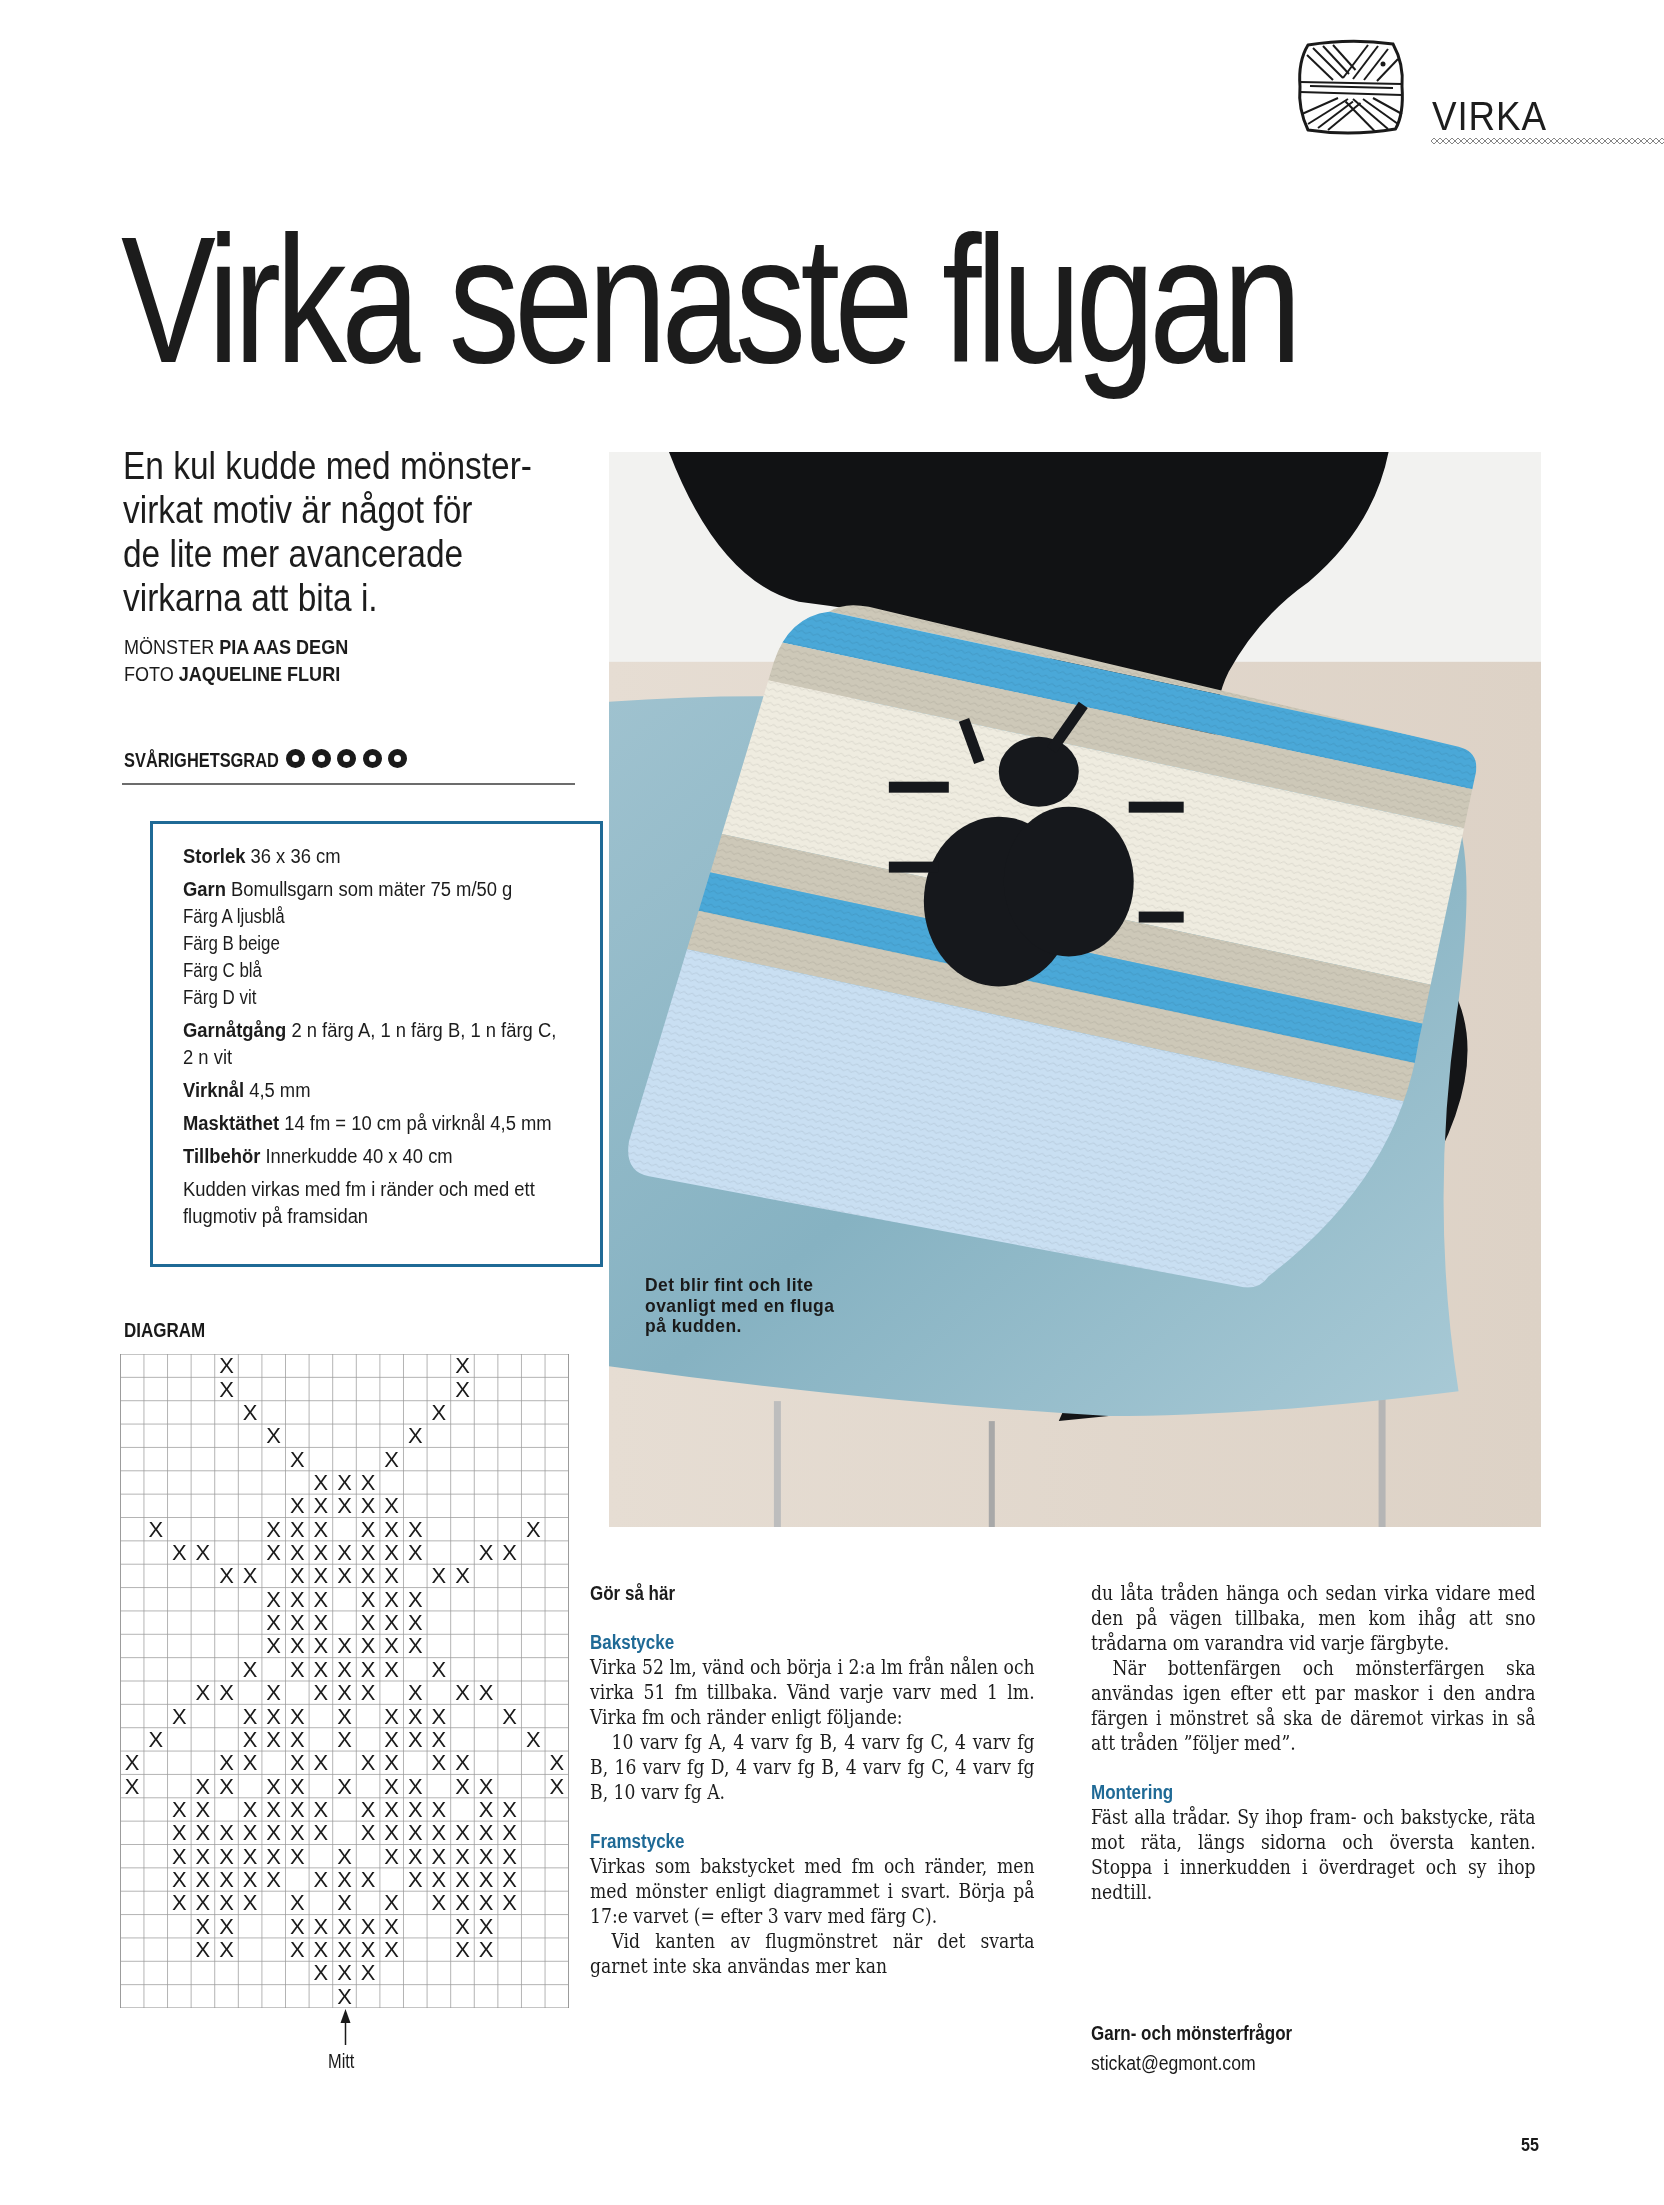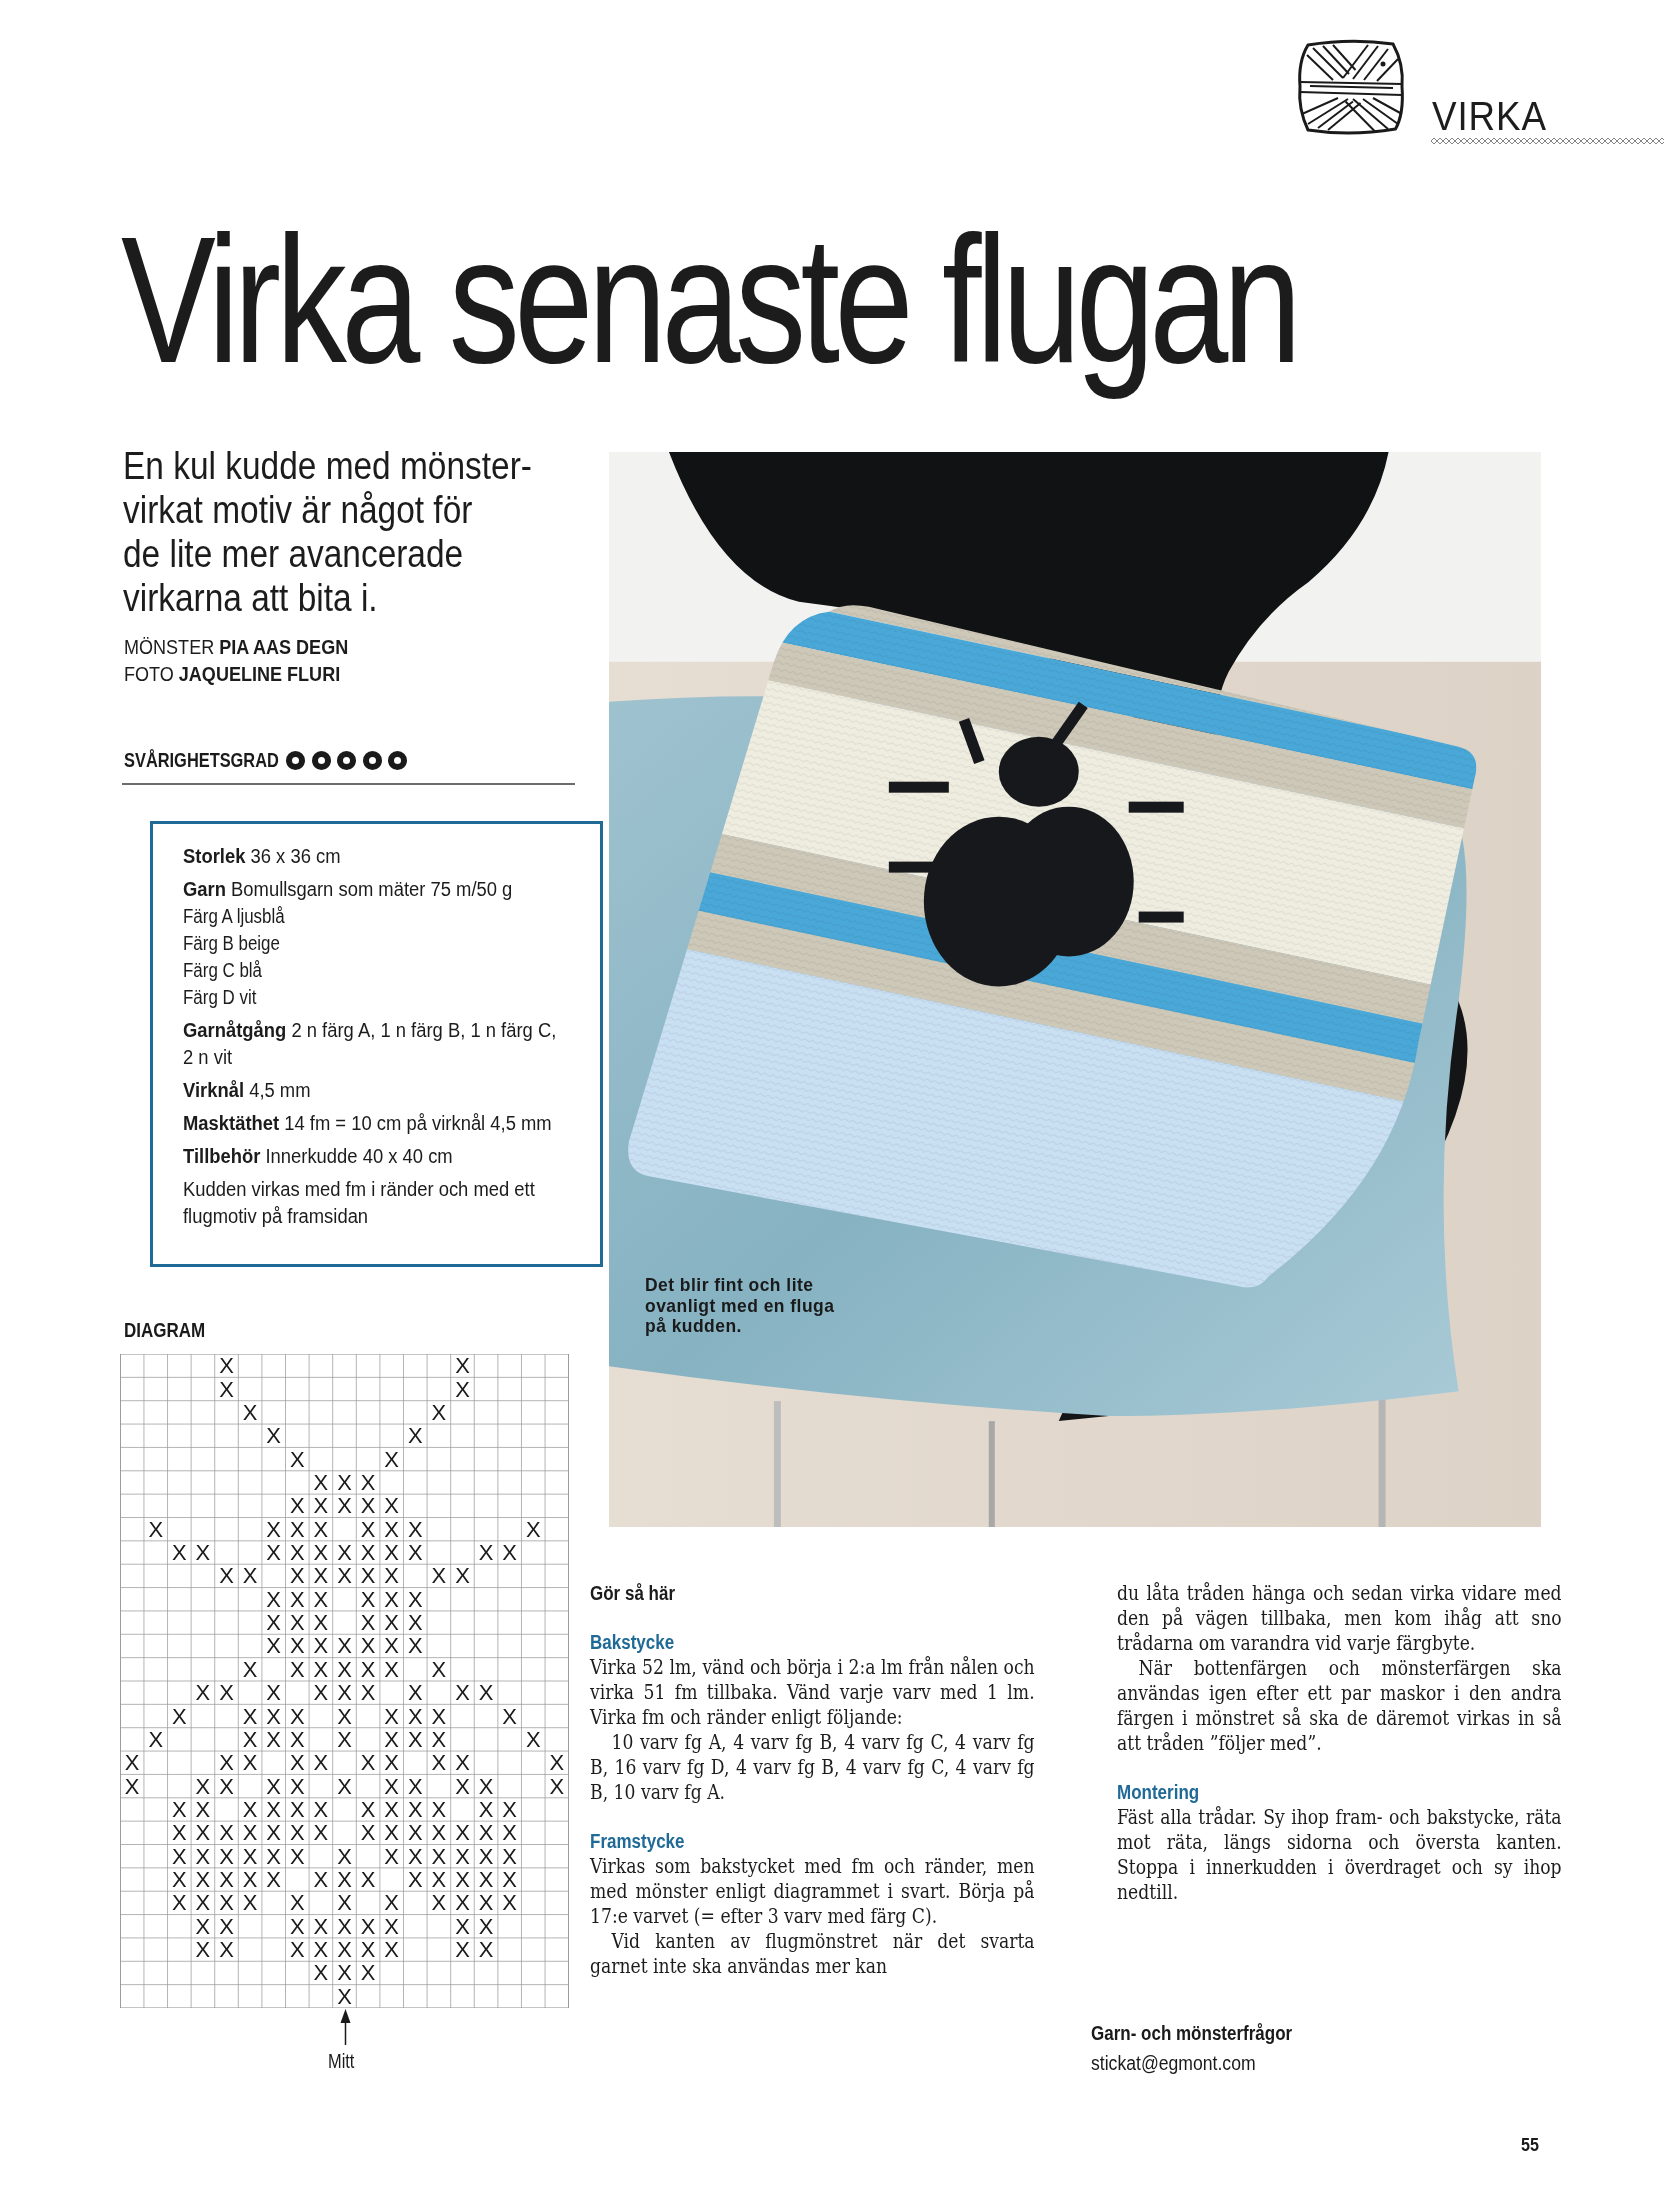--- a/index.html
+++ b/index.html
@@ -19,21 +19,21 @@
   
   #lede { left:123px; top:444px; width:450px; font-size:38px; line-height:44px; color:#1c1c1c; transform:scaleX(0.88); transform-origin:left top; }
   #lede div { white-space:nowrap; }
 
   .credit { left:124px; font-size:20.5px; line-height:1; color:#1c1c1c; transform:scaleX(0.88); transform-origin:left top; white-space:nowrap; }
   .credit b { font-weight:700; }
   #credit-monster { top:637px; }
   #credit-foto { top:664px; }
 
   
-  #difficulty { left:124px; top:749px; display:flex; align-items:center; }
+  #difficulty { left:124px; top:749px; display:flex; }
   #difficulty-label { font-size:20px; font-weight:700; letter-spacing:0px; transform:scaleX(0.82); transform-origin:left; white-space:nowrap; width:165px; }
   #difficulty-dots { display:flex; gap:6.5px; margin-left:-3px; }
   .dot { width:19px; height:19px; border-radius:50%; border:6px solid #1a1a1a; box-sizing:border-box; background:#fff; }
   #difficulty-rule { left:122px; top:783px; width:453px; height:1.5px; background:#6c6c6c; }
 
   
   #info-box { left:122px; top:821px; width:453px; height:446px; box-sizing:border-box; border:3px solid #1f6a96;margin-left:28px; }
   #info-content { position:absolute; left:30px; top:19px; width:410px; font-size:20px; line-height:27px; color:#1c1c1c; }
   #info-content .item { margin-bottom:6px; transform:scaleX(0.92); transform-origin:left top; width:445px; }
   #info-content .item b { font-weight:700; }
@@ -50,21 +50,21 @@
   #photo-caption { left:645px; top:1275px; font-size:19px; line-height:20.5px; font-weight:700; color:#1a1a1a; transform:scaleX(0.92); transform-origin:left top; white-space:nowrap; letter-spacing:0.5px; }
 
   
   .col { position:absolute; width:445px; font-family:"DejaVu Serif", "Liberation Serif", serif; font-size:20px; line-height:25px; color:#1c1c1c; }
   .col p { margin:0; text-align:justify; }
   .col p.indent { text-indent:25px; }
   .col .h-black { font-family:"Liberation Sans", sans-serif; font-weight:700; font-size:20px; line-height:25px; transform:scaleX(0.85); transform-origin:left top; white-space:nowrap; }
   .col .h-blue { font-family:"Liberation Sans", sans-serif; font-weight:700; font-size:20px; line-height:25px; color:#1f6a96; transform:scaleX(0.85); transform-origin:left top; white-space:nowrap; }
   .col .serif-cond { transform:scaleX(0.86); transform-origin:left top; width:517px; }
   #col1 { left:590px; top:1581px; }
-  #col2 { left:1091px; top:1581px;margin-left:26px; }
+  #col2 { left:1091px; top:1581px; }
   #contact-heading { left:1091px; top:2022px; font-size:20px; font-weight:700; transform:scaleX(0.85); transform-origin:left top; white-space:nowrap; }
   #contact-email { left:1091px; top:2052px; font-size:20px; transform:scaleX(0.88); transform-origin:left top; white-space:nowrap; }
   #page-number { left:1521px; top:2134px; font-size:19px; font-weight:700; transform:scaleX(0.85); transform-origin:left top; }
 </style>
 </head>
 <body>
 
 <svg id="logo" class="abs" viewBox="0 0 230 210">
   <g fill="none" stroke="#1a1a1a" stroke-width="6" stroke-linecap="round">
     <path d="M30 22 Q115 8 200 20 Q222 60 218 105 Q222 160 205 190 Q115 205 30 192 Q10 150 14 105 Q10 55 30 22 Z"></path>

